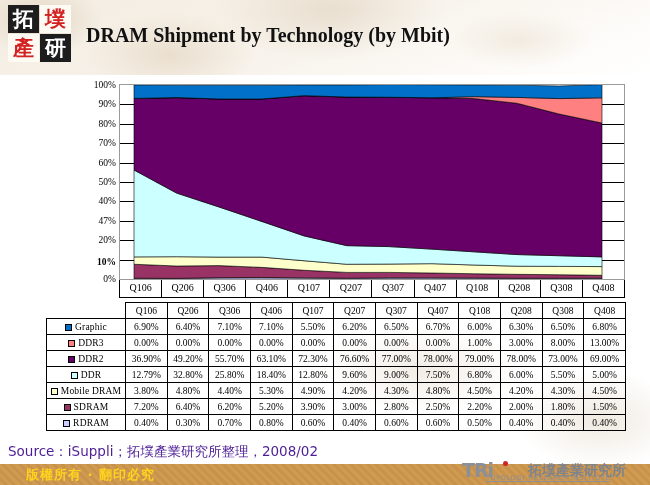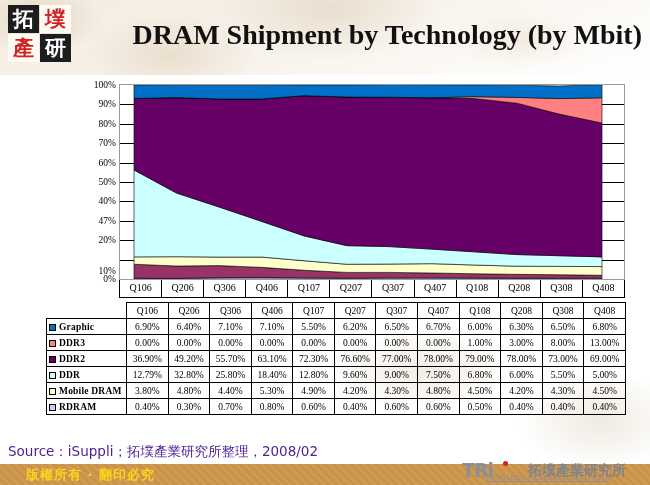--- a/index.html
+++ b/index.html
@@ -32,22 +32,22 @@
   .logo .cell{position:absolute;width:31px;height:28px;font-family:"DejaVu Sans", sans-serif;
     font-weight:bold;font-size:21px;line-height:28px;text-align:center;}
   .logo .c0{left:0;top:0;background:#1d1d1d;color:#ffffff;}
   .logo .c1{left:32px;top:0;background:#fdfaf4;color:#d32020;}
   .logo .c2{left:0;top:29px;background:#fdfaf4;color:#d32020;}
   .logo .c3{left:32px;top:29px;background:#1d1d1d;color:#ffffff;}
 
   
   .title{
     position:absolute;left:86px;top:12px;width:556px;height:46px;
-    font-family:"Liberation Serif", serif;font-weight:bold;font-size:28px;
-    color:#111111;line-height:46px;white-space:nowrap;text-align:right;
+    font-family:"Liberation Serif", serif;font-weight:bold;font-size:20px;
+    color:#111111;line-height:46px;white-space:nowrap;
   }
 
   
   .chart-wrap{position:absolute;left:86px;top:84px;width:540px;height:214px;}
   .ylabels{position:absolute;left:0;top:0;width:32px;height:196px;}
   .ylabels span{
     position:absolute;right:2px;font-family:"Liberation Serif", serif;font-size:9.5px;
     color:#000;transform:translateY(-50%);white-space:nowrap;
   }
   .plotframe{
@@ -65,21 +65,21 @@
     font-family:"Liberation Serif", serif;font-size:10px;text-align:center;line-height:16px;color:#000;
   }
   .xaxis div:last-child{border-right:none;}
 
   
   table.dt{
     position:absolute;left:46px;top:302px;width:580px;
     border-collapse:collapse;font-family:"Liberation Serif", serif;font-size:9.5px;color:#000;
   }
   table.dt td,table.dt th{border:1px solid #000;height:15px;padding:0 2px;font-weight:normal;}
-  table.dt td.lbl{width:78px;text-align:left;white-space:nowrap;letter-spacing:.2px;font-weight:bold;}
+  table.dt td.lbl{width:78px;text-align:center;white-space:nowrap;letter-spacing:.2px;}
   table.dt td.val{text-align:center;width:45px;}
   table.dt th.hd{text-align:center;width:45px;border:1px solid #000;font-weight:normal;}
   table.dt th.corner{border:none;}
   .sw{display:inline-block;width:7px;height:7px;border:1px solid #000;margin-right:3px;
       vertical-align:-1px;box-sizing:border-box;}
 
   
   .source{
     position:absolute;left:8px;top:443px;
     font-family:"DejaVu Sans", sans-serif;font-size:13.5px;color:#4c1d95;white-space:nowrap;
@@ -122,21 +122,21 @@
     <div class="cell c1">墣</div>
     <div class="cell c2">產</div>
     <div class="cell c3">研</div>
   </div>
 
   <div class="title">DRAM Shipment by Technology (by Mbit)</div>
 
   <div class="chart-wrap">
     <div class="ylabels" id="ylabels">
         <span style="top: 195px;">0%</span>
-        <span style="top: 187px;">10%</span>
+        <span style="top: 178px; font-weight: bold;">10%</span>
         <span style="top: 156.2px;">20%</span>
         <span style="top: 136.8px;">47%</span>
         <span style="top: 117.4px;">40%</span>
         <span style="top: 98px;">50%</span>
         <span style="top: 78.6px;">60%</span>
         <span style="top: 59.2px;">70%</span>
         <span style="top: 39.8px;">80%</span>
         <span style="top: 20.4px;">90%</span>
         <span style="top: 1px;">100%</span>
       </div>
@@ -266,20 +266,35 @@
           <td class="val">4.90%</td>
           <td class="val">4.20%</td>
           <td class="val">4.30%</td>
           <td class="val">4.80%</td>
           <td class="val">4.50%</td>
           <td class="val">4.20%</td>
           <td class="val">4.30%</td>
           <td class="val">4.50%</td>
         </tr>
         <tr>
+          <td class="lbl"><span class="sw" style="background: rgb(153, 51, 102);"></span><span>SDRAM</span></td>
+          <td class="val">7.20%</td>
+          <td class="val">6.40%</td>
+          <td class="val">6.20%</td>
+          <td class="val">5.20%</td>
+          <td class="val">3.90%</td>
+          <td class="val">3.00%</td>
+          <td class="val">2.80%</td>
+          <td class="val">2.50%</td>
+          <td class="val">2.20%</td>
+          <td class="val">2.00%</td>
+          <td class="val">1.80%</td>
+          <td class="val">1.50%</td>
+        </tr>
+        <tr>
           <td class="lbl"><span class="sw" style="background: rgb(204, 204, 255);"></span><span>RDRAM</span></td>
           <td class="val">0.40%</td>
           <td class="val">0.30%</td>
           <td class="val">0.70%</td>
           <td class="val">0.80%</td>
           <td class="val">0.60%</td>
           <td class="val">0.40%</td>
           <td class="val">0.60%</td>
           <td class="val">0.60%</td>
           <td class="val">0.50%</td>

